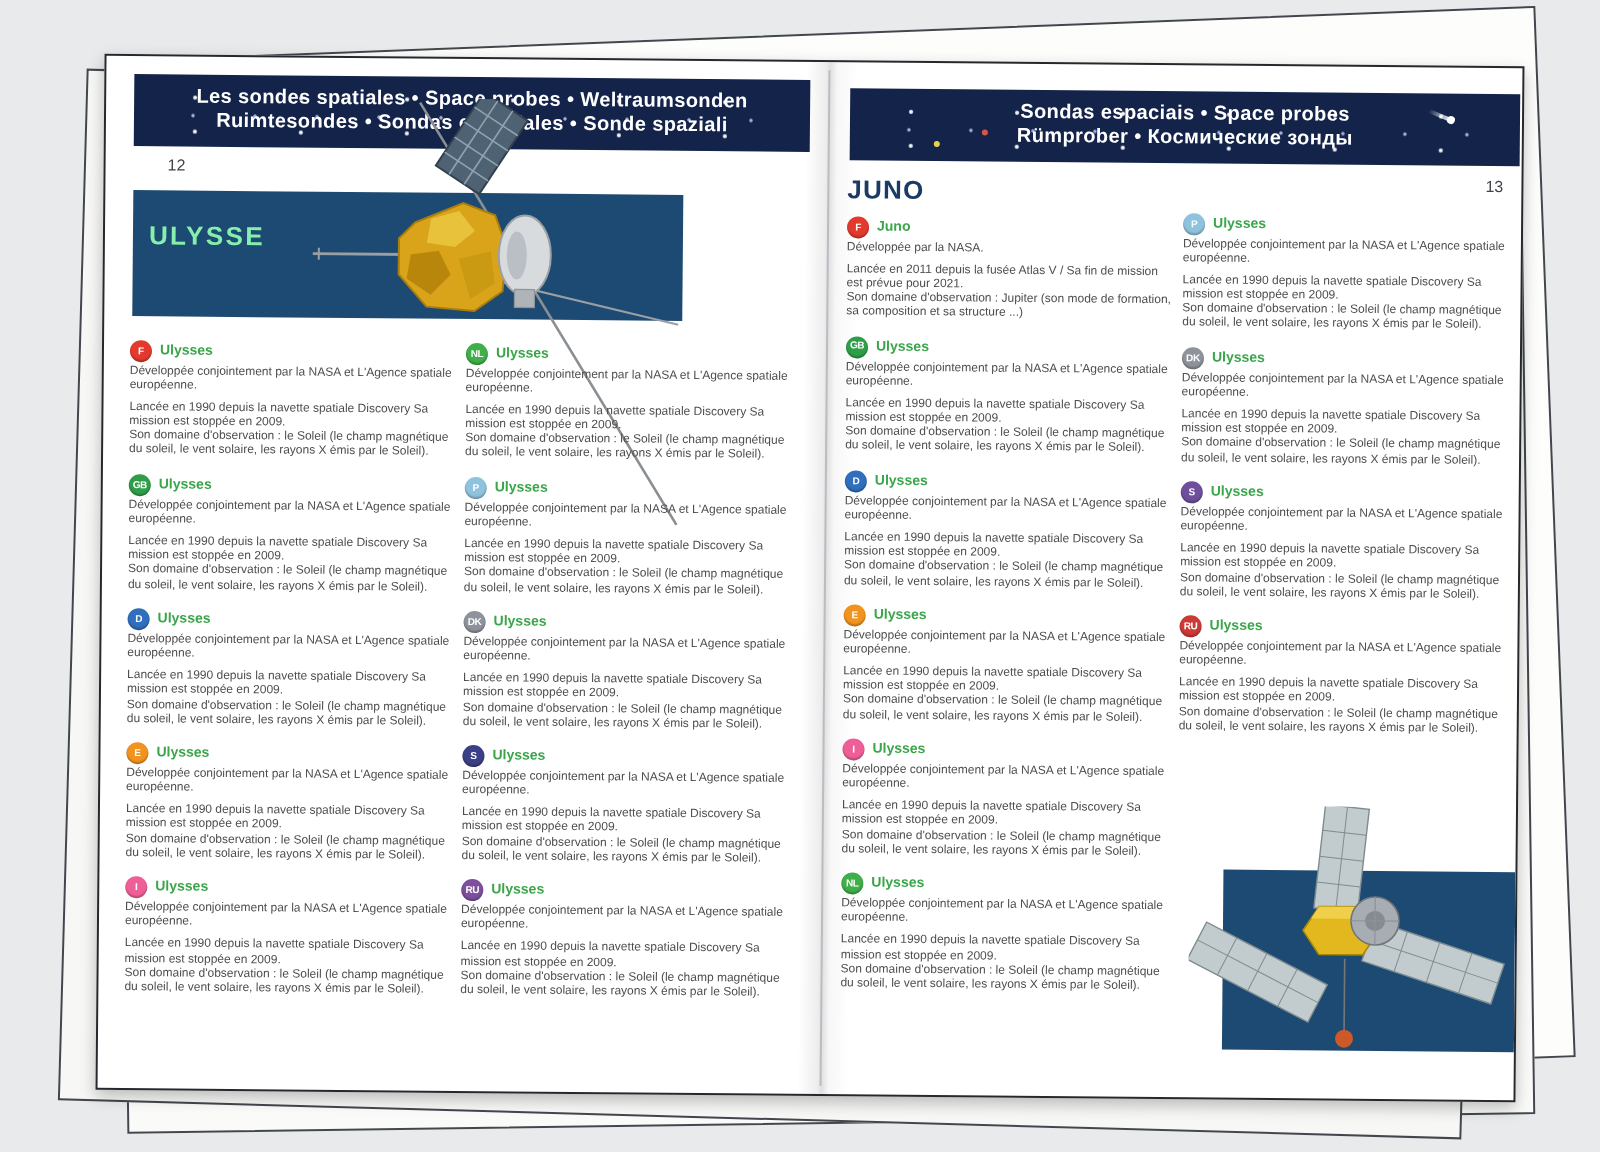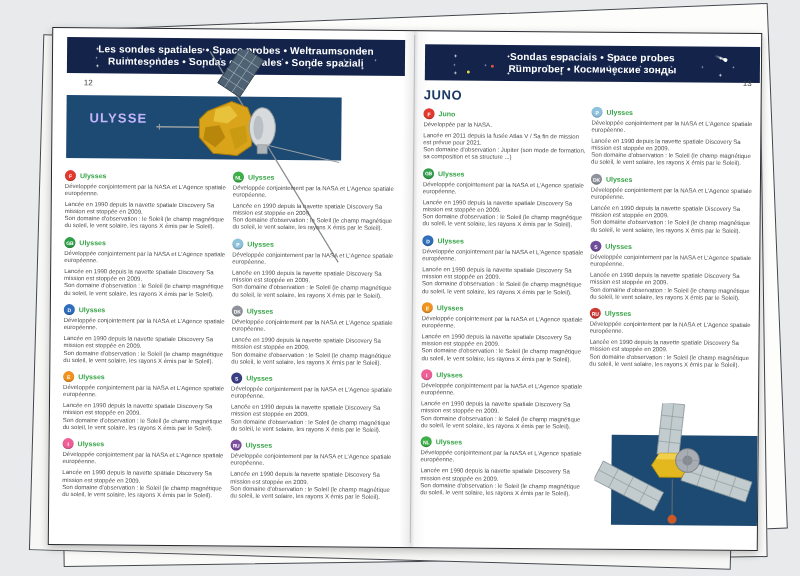--- a/index.html
+++ b/index.html
@@ -47,29 +47,29 @@
   }
   #banner-left{left:14px;top:9px;width:338px;}
   #banner-right{left:372px;top:13px;width:335px;}
   .comet{position:absolute;right:34px;top:10px;width:12px;height:1.5px;background:linear-gradient(90deg,rgba(255,255,255,0),#fff);transform:rotate(22deg);}
   .comet::after{content:"";position:absolute;right:-2px;top:-1.2px;width:4px;height:4px;border-radius:50%;background:#fff;}
   .star-red{position:absolute;left:66px;top:20px;width:3px;height:3px;border-radius:50%;background:#d9544a;}
   .star-yellow{position:absolute;left:42px;top:26px;width:3px;height:3px;border-radius:50%;background:#e8d24a;}
 
   .pagenum{position:absolute;font-size:8px;color:#3f4347;}
   #pagenum-left{left:11px;top:50px;margin-left:20px;}
-  #pagenum-right{left:690px;top:45px;}
+  #pagenum-right{left:690px;top:55px;}
 
   
   #ulysse-band{
     position:absolute;left:14px;top:67px;width:275px;height:63px;
     background:#1d4a72;z-index:1;
   }
   #ulysse-band .band-title{
-    position:absolute;left:23px;top:15px;color:#c4b5fd;font-weight:bold;
+    position:absolute;left:8px;top:15px;color:#86efac;font-weight:bold;
     font-size:13px;letter-spacing:1.2px;
   }
   #juno-title{
     color:#1c3a66;font-weight:bold;font-size:13px;letter-spacing:.6px;
     margin:0 0 6px 0;
   }
 
   .illustration{position:absolute;z-index:2;}
   #ulysses-illustration{left:97px;top:20px;width:200px;height:215px;}
   #juno-illustration{left:545px;top:370px;width:163px;height:150px;}

